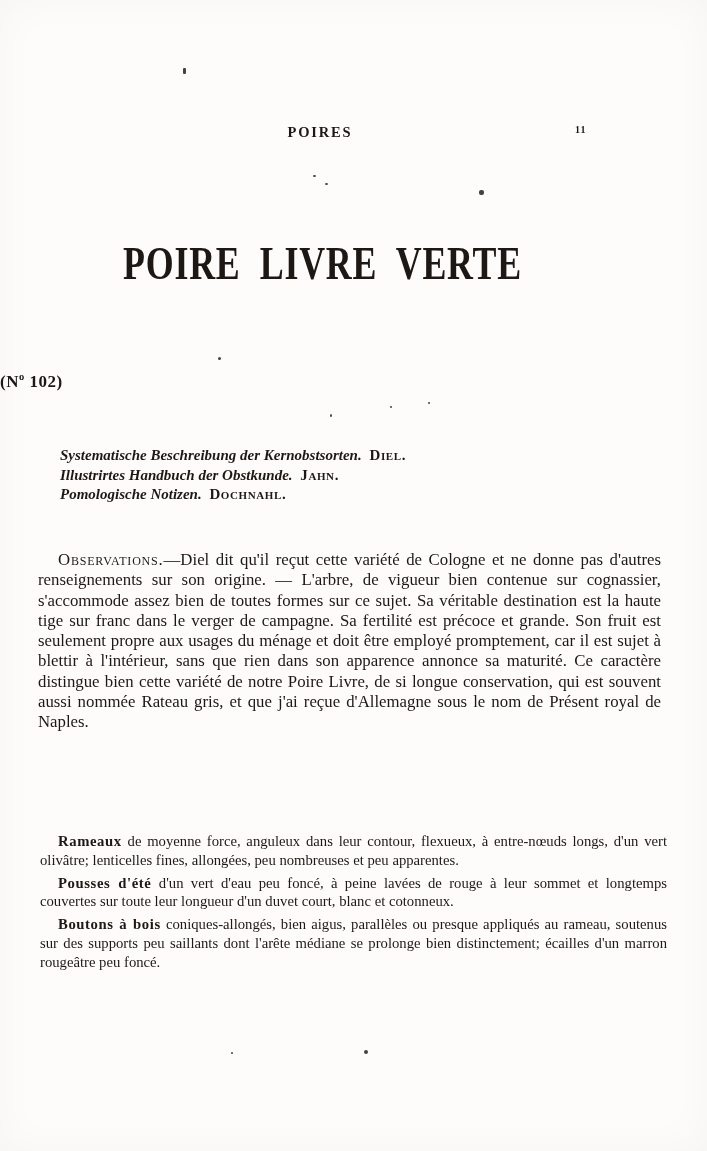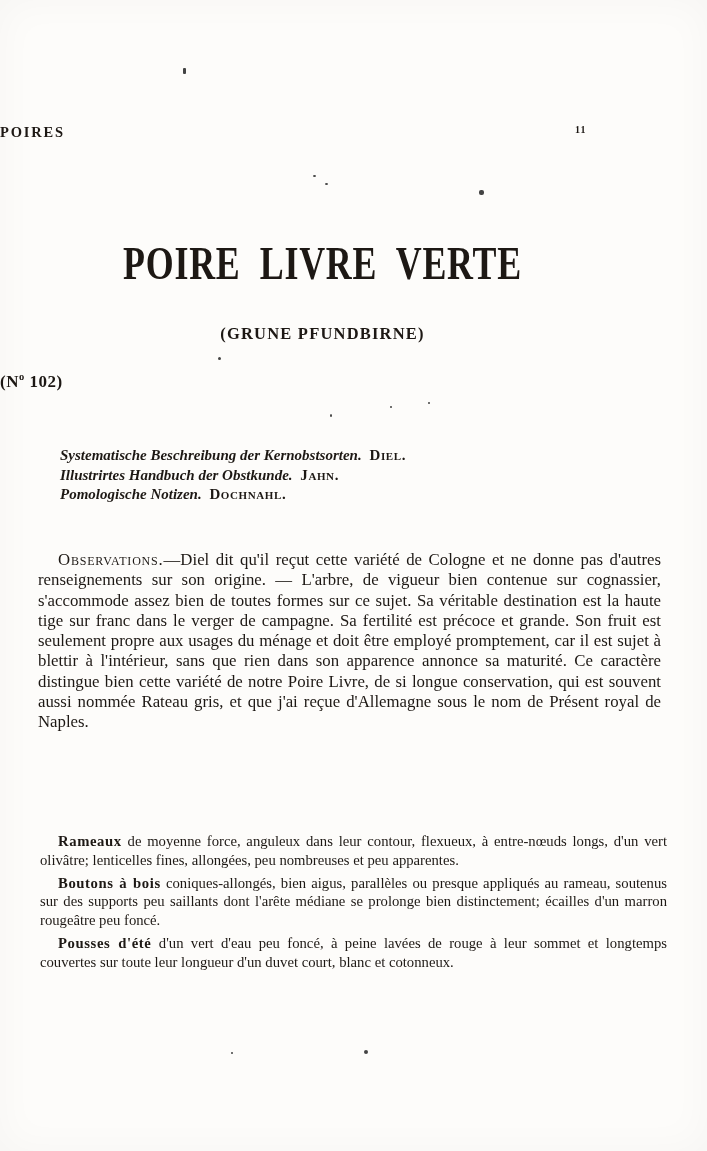--- a/index.html
+++ b/index.html
@@ -18,21 +18,21 @@
     overflow: hidden;
     box-shadow: inset 0 0 40px rgba(0,0,0,0.03);
   }
 
   
   .running-head {
     position: absolute;
     top: 124px;
     left: 0;
     width: 640px;
-    text-align: left;
+    text-align: center;
     font-size: 14.5px;
     font-weight: bold;
     letter-spacing: 1.8px;
   }
   .page-number {
     position: absolute;
     top: 124px;
     left: 575px;
     font-size: 10px;
     font-weight: bold;
@@ -151,21 +151,20 @@
 </style>
 </head>
 <body>
 
 <div class="page">
 
   <div class="running-head">POIRES</div>
   <div class="page-number">11</div>
 
   <div class="main-title">POIRE LIVRE VERTE</div>
-  <div class="subtitle">(GRUNE PFUNDBIRNE)</div>
   <div class="variety-number"><span>(N</span><sup>o</sup><span> 102)</span></div>
 
   <div class="references">
     <div class="ref-line">
       <span class="ref-title">Systematische Beschreibung der Kernobstsorten.</span>
       <span class="ref-author">Diel.</span>
     </div>
     <div class="ref-line">
       <span class="ref-title">Illustrirtes Handbuch der Obstkunde.</span>
       <span class="ref-author">Jahn.</span>
@@ -179,24 +178,24 @@
   <div class="observations">
     <span class="obs-label">Observations.</span><span>—Diel dit qu'il reçut cette variété de Cologne et ne donne pas d'autres renseignements sur son origine. — L'arbre, de vigueur bien contenue sur cognassier, s'accommode assez bien de toutes formes sur ce sujet. Sa véritable destination est la haute tige sur franc dans le verger de campagne. Sa fertilité est précoce et grande. Son fruit est seulement propre aux usages du ménage et doit être employé promptement, car il est sujet à blettir à l'intérieur, sans que rien dans son apparence annonce sa maturité. Ce caractère distingue bien cette variété de notre Poire Livre, de si longue conservation, qui est souvent aussi nommée Rateau gris, et que j'ai reçue d'Allemagne sous le nom de Présent royal de Naples.</span>
   </div>
 
 
   <div class="description">
     <p>
       <span class="desc-term">Rameaux</span><span> de moyenne force, anguleux dans leur contour, flexueux, à entre-nœuds longs, d'un vert olivâtre; lenticelles fines, allongées, peu nombreuses et peu apparentes.</span>
     </p>
     <p>
-      <span class="desc-term">Boutons à bois</span><span> coniques-allongés, bien aigus, parallèles ou presque appliqués au rameau, soutenus sur des supports peu saillants dont l'arête médiane se prolonge bien distinctement; écailles d'un marron rougeâtre peu foncé.</span>
+      <span class="desc-term">Pousses d'été</span><span> d'un vert d'eau peu foncé, à peine lavées de rouge à leur sommet et longtemps couvertes sur toute leur longueur d'un duvet court, blanc et cotonneux.</span>
     </p>
     <p>
-      <span class="desc-term">Pousses d'été</span><span> d'un vert d'eau peu foncé, à peine lavées de rouge à leur sommet et longtemps couvertes sur toute leur longueur d'un duvet court, blanc et cotonneux.</span>
+      <span class="desc-term">Boutons à bois</span><span> coniques-allongés, bien aigus, parallèles ou presque appliqués au rameau, soutenus sur des supports peu saillants dont l'arête médiane se prolonge bien distinctement; écailles d'un marron rougeâtre peu foncé.</span>
     </p>
   </div>
 
   <div class="ink-speck" style="left:183px; top:68px; width:3px; height:6px; border-radius:1px;"></div>
   <div class="ink-speck" style="left:313px; top:175px; width:3px; height:2px;"></div>
   <div class="ink-speck" style="left:325px; top:183px; width:3px; height:2px;"></div>
   <div class="ink-speck" style="left:479px; top:190px; width:5px; height:5px; border-radius:2px;"></div>
   <div class="ink-speck" style="left:218px; top:357px; width:3px; height:3px;"></div>
   <div class="ink-speck" style="left:390px; top:406px; width:2px; height:2px;"></div>
   <div class="ink-speck" style="left:428px; top:402px; width:2px; height:2px;"></div>

